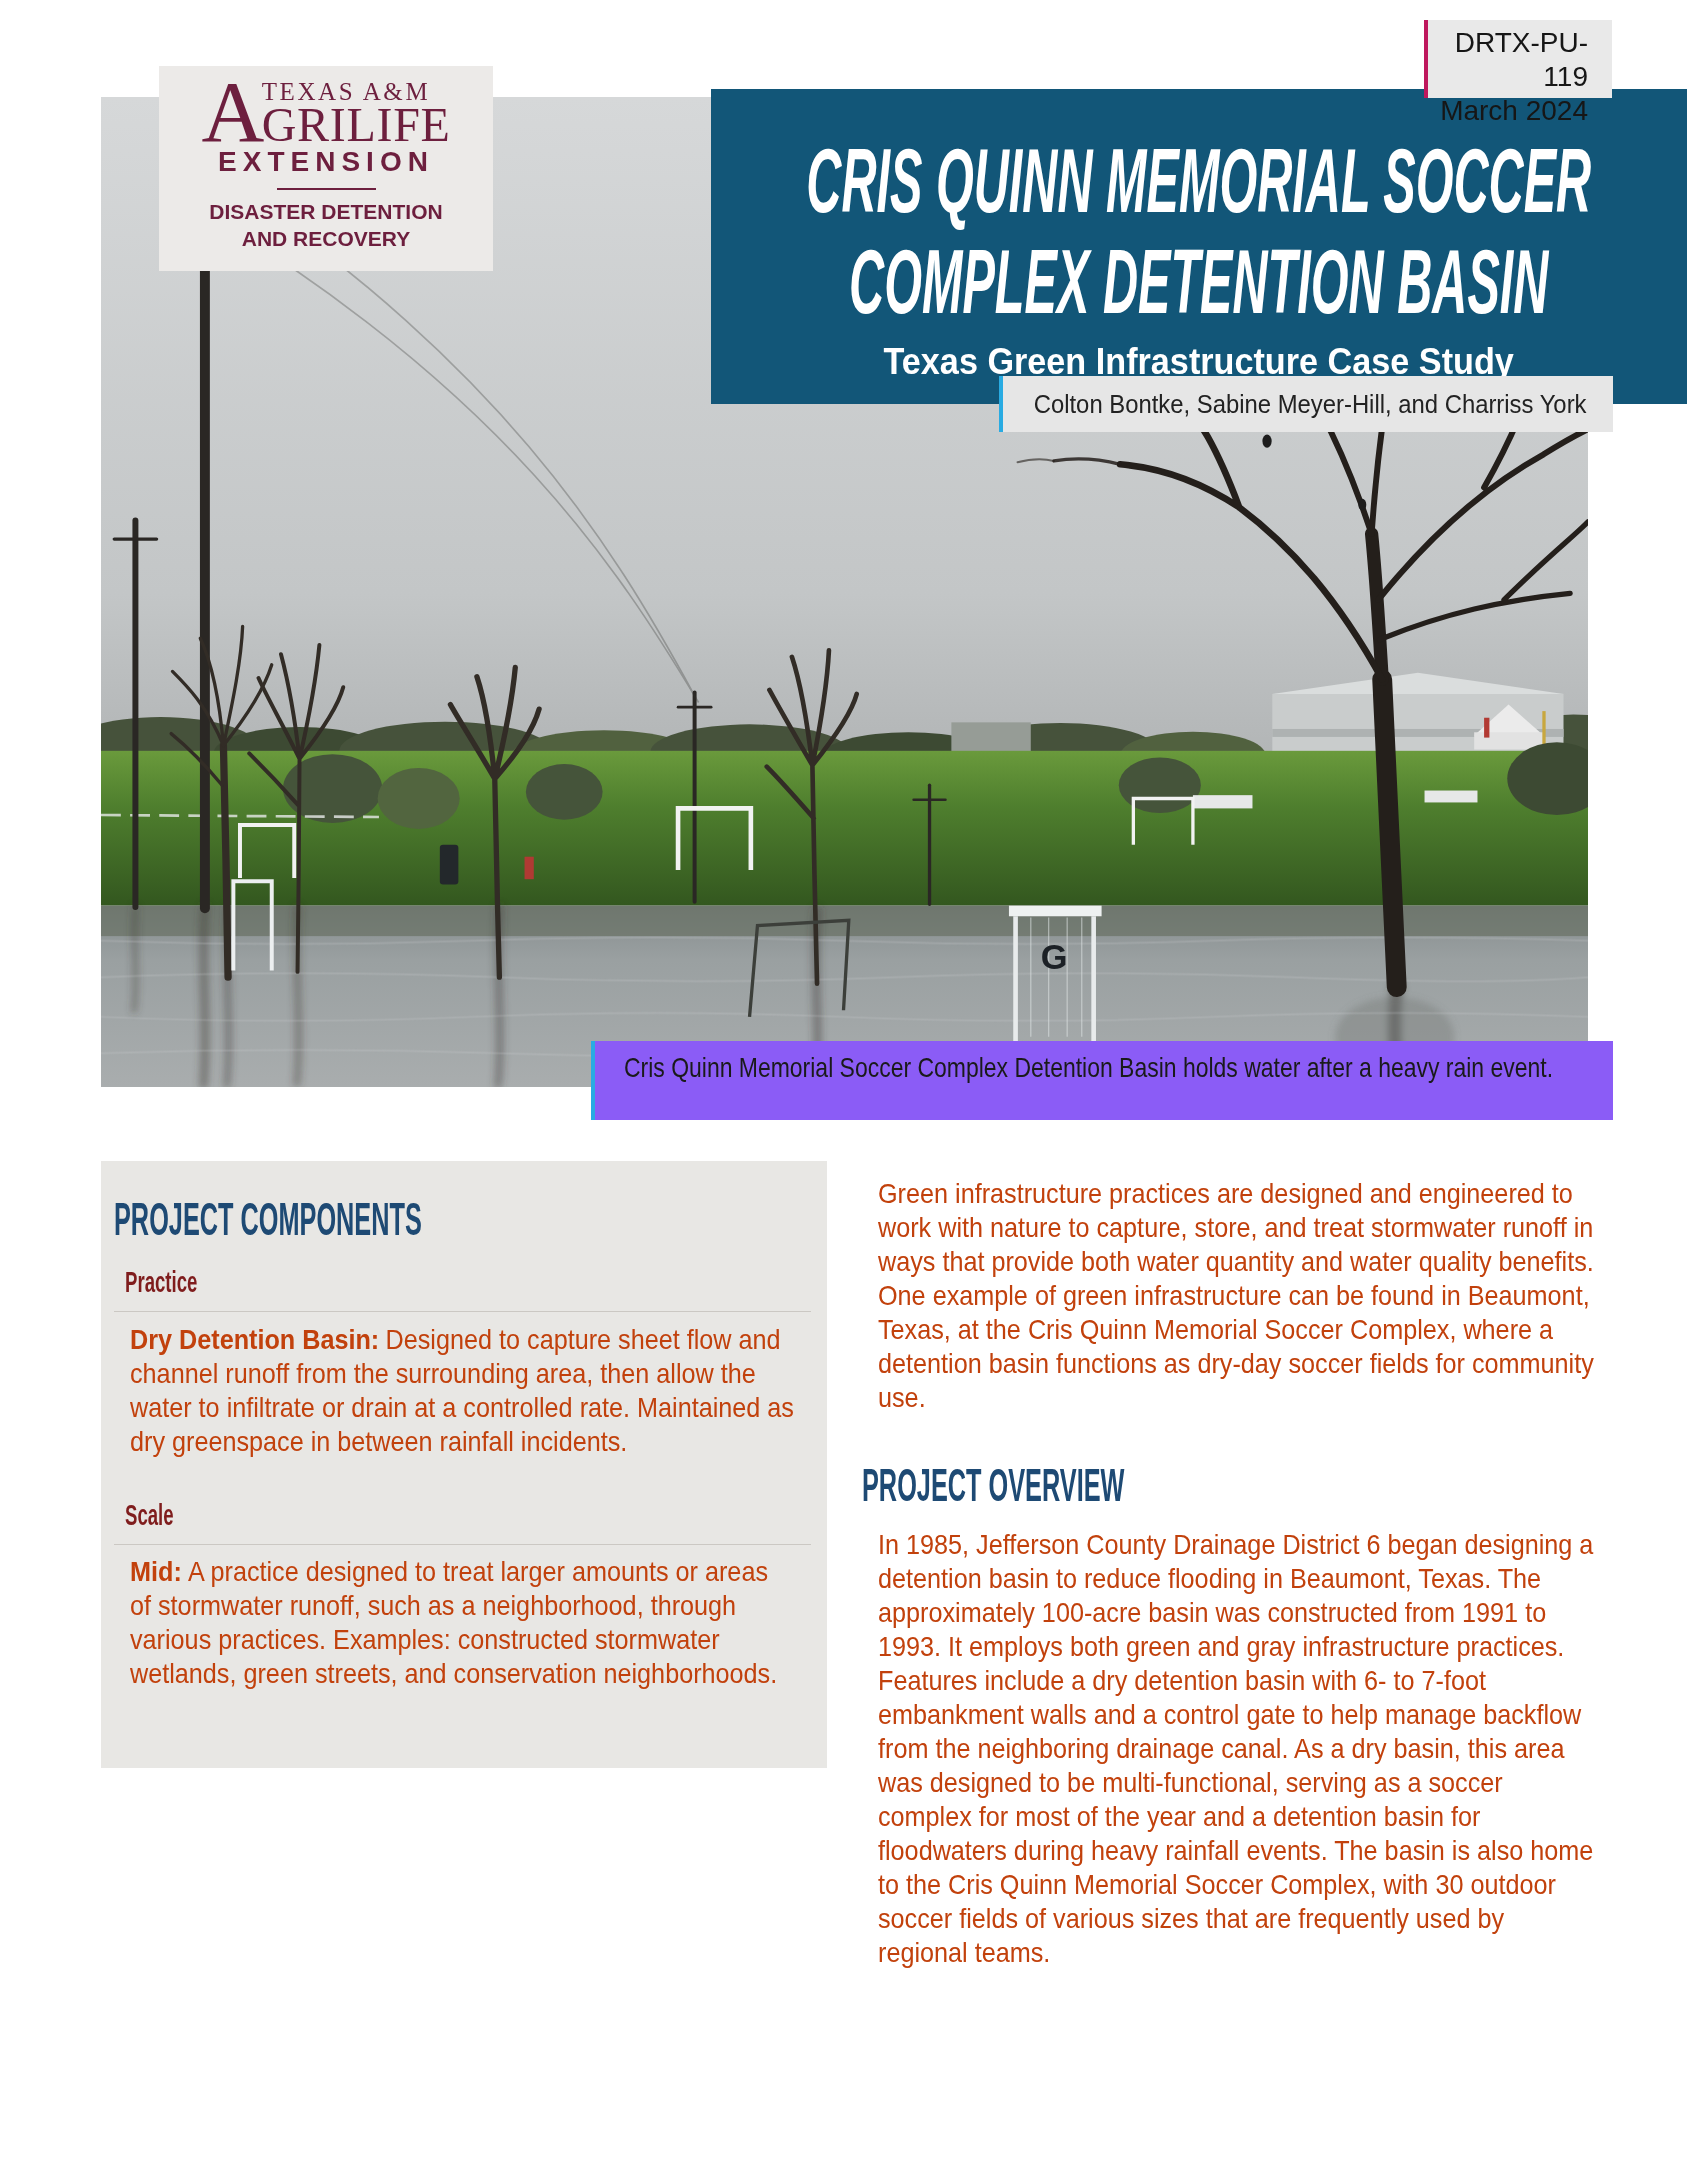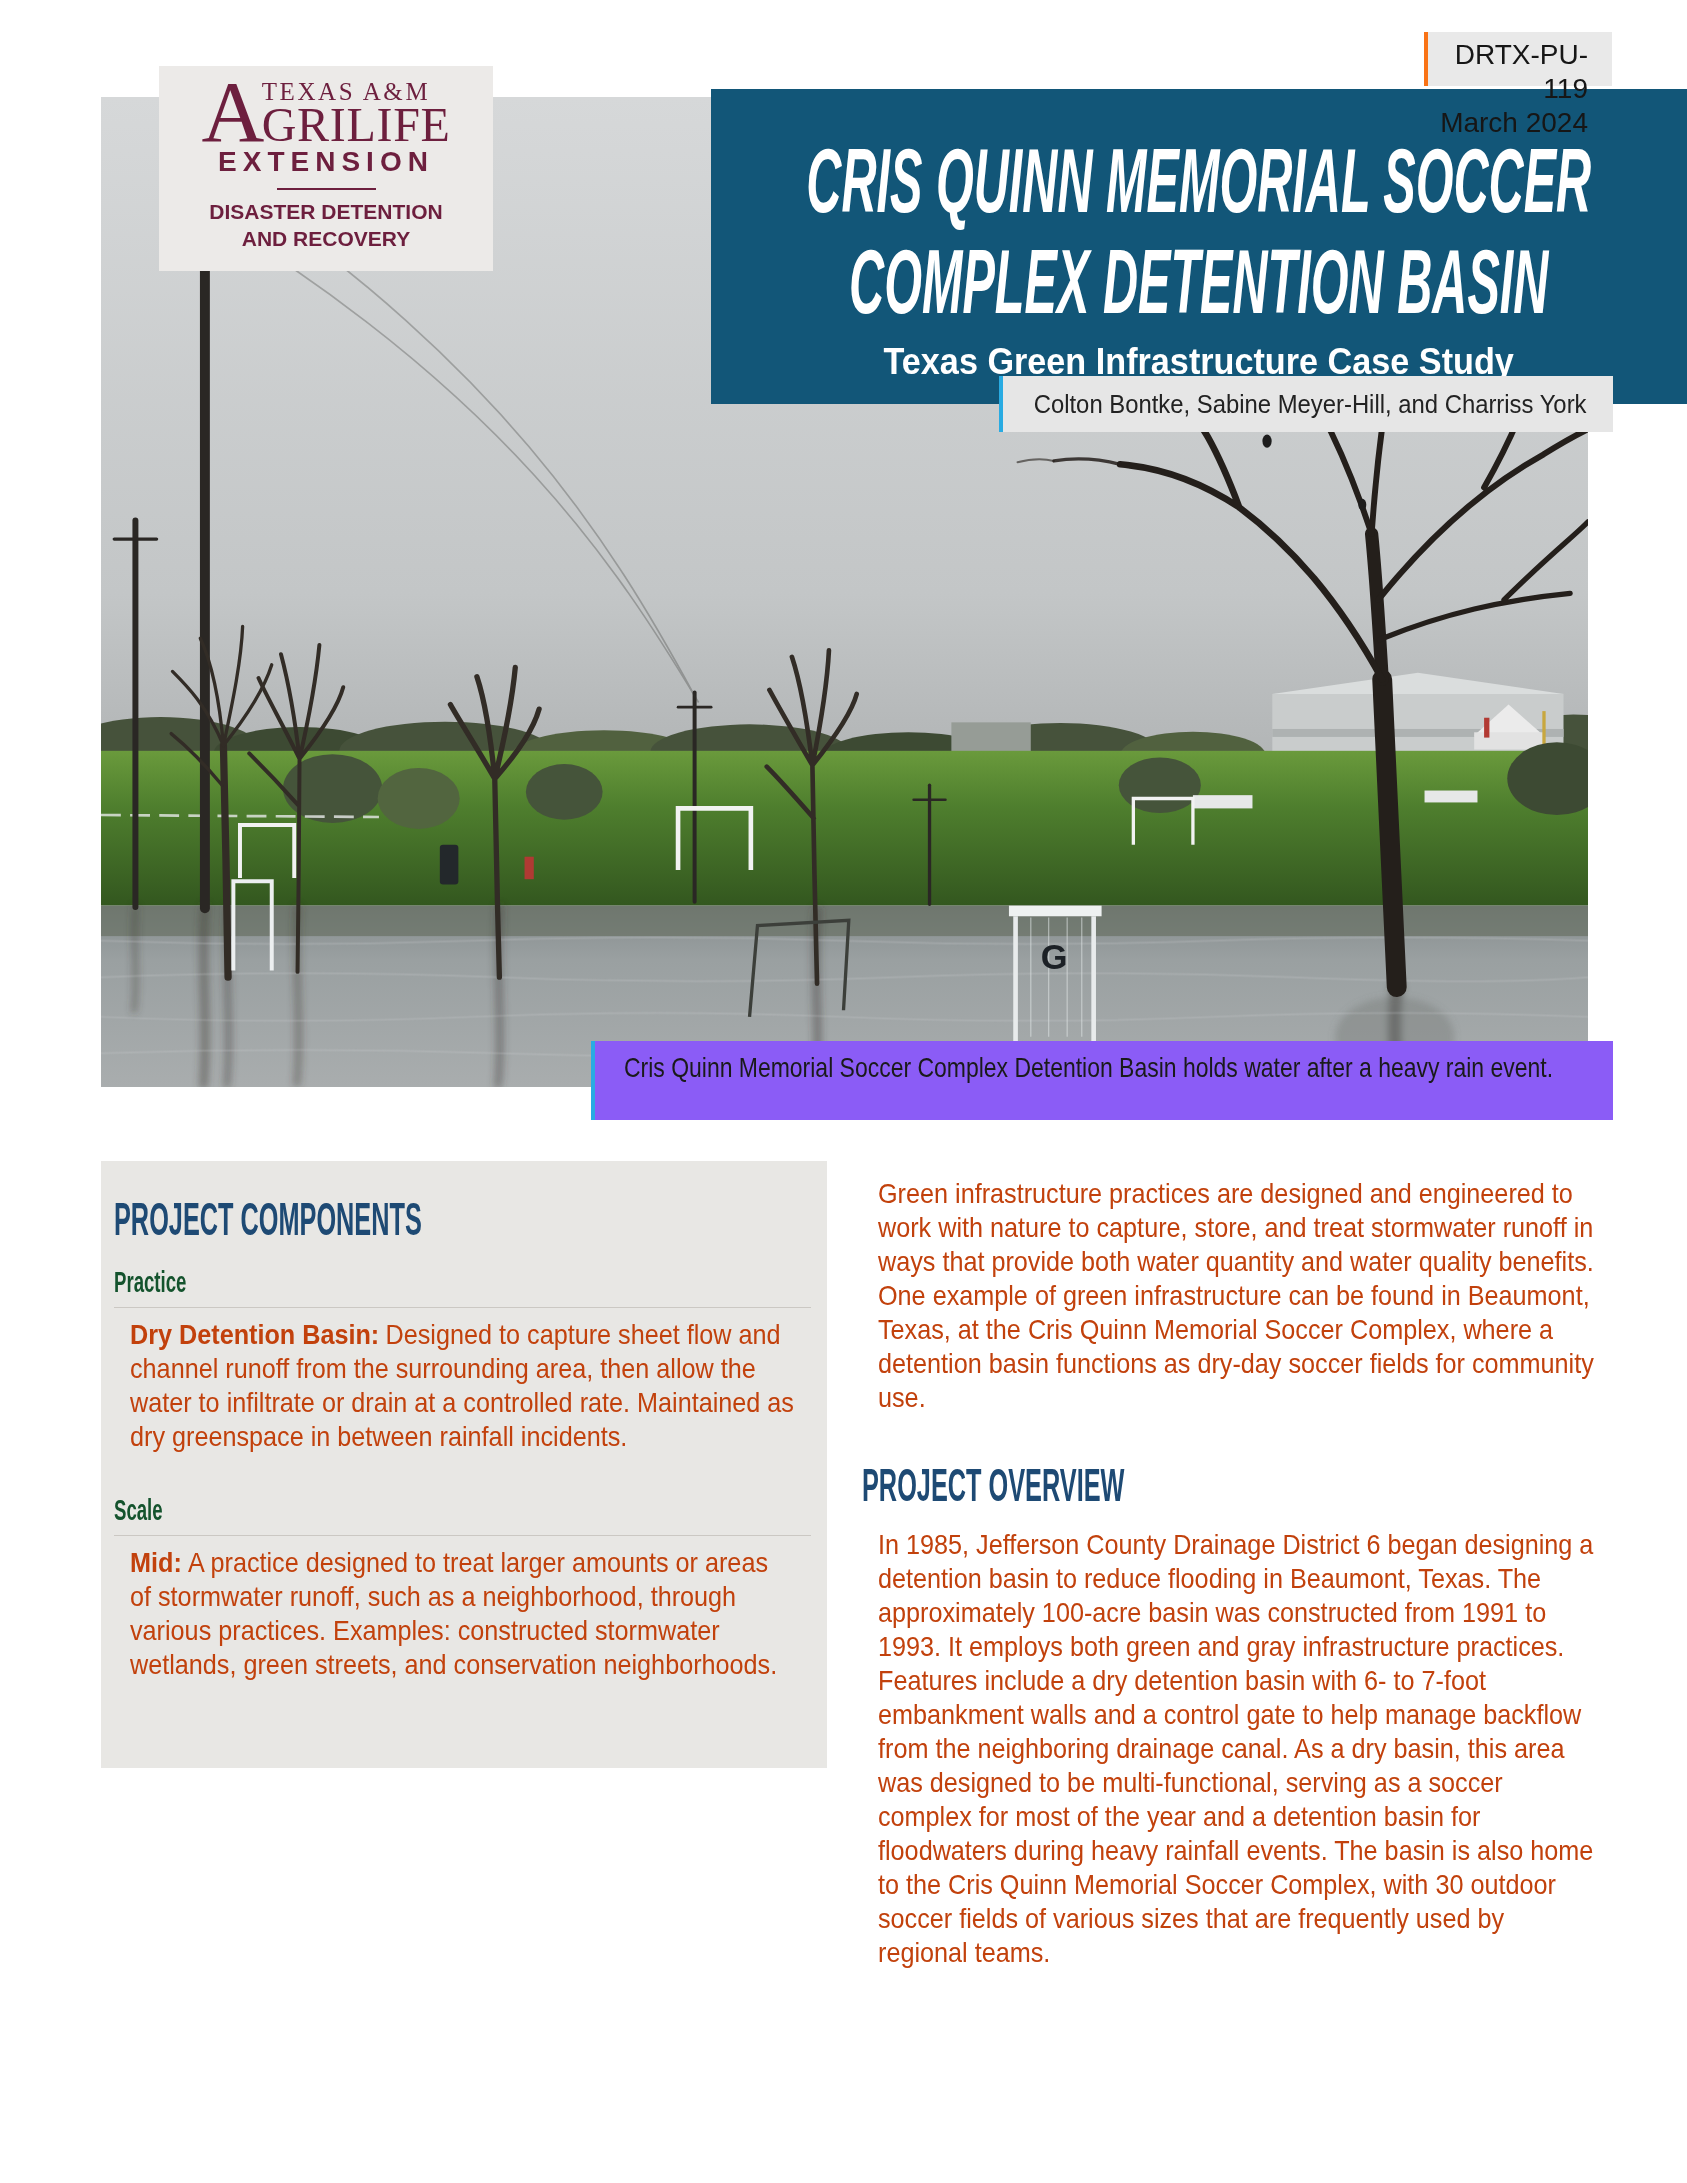--- a/index.html
+++ b/index.html
@@ -13,22 +13,22 @@
   .sq-c-sub{display:block;transform:scaleX(0.95);transform-origin:50% 0;width:105.26%;margin-left:-2.63%;text-align:center;}
   .sq-h{display:inline-block;transform:scaleX(0.55);transform-origin:0 0;white-space:nowrap;}
   .sq-h3{display:inline-block;transform:scaleX(0.62);transform-origin:0 0;white-space:nowrap;}
   .sq-body{display:block;transform:scaleX(0.9);transform-origin:0 0;width:111.12%;}
   .sq-cap{display:block;transform:scaleX(0.82);transform-origin:0 0;width:121.95%;}
   .sq-right{display:block;transform:scaleX(0.85);transform-origin:100% 0;width:117.65%;margin-left:-17.65%;text-align:right;}
   .sq-mid{display:inline-block;transform:scaleX(0.9);transform-origin:50% 50%;white-space:nowrap;}
 
   
   .pub-tag{
-    position:absolute;left:1424px;top:32px;width:188px;height:54px;
-    background:#e9e9e9;border-left:4px solid #f97316;z-index:6;
+    position:absolute;left:1424px;top:20px;width:188px;height:78px;
+    background:#e9e9e9;border-left:4px solid #be185d;z-index:6;
     text-align:right;padding:6px 24px 0 0;font-size:28px;line-height:34px;color:#161616;
   }
   
   .banner{
     position:absolute;left:711px;top:89px;width:976px;height:315px;
     background:#125678;z-index:3;color:#ffffff;
   }
   .banner-title{margin:42px 0 0 0;font-size:90px;line-height:101px;font-weight:700;font-style:italic;}
   .banner-sub{margin:8px 0 0 0;font-size:36px;line-height:41px;font-weight:700;}
   
@@ -59,21 +59,21 @@
     background:#8b5cf6;border-left:4px solid #29abe2;z-index:4;
     padding:10.6px 28px 0 29px;font-size:28px;line-height:32px;color:#1a1a1a;
   }
   .credit{font-style:italic;font-size:22px;line-height:26.5px;margin-top:2.6px;color:#222;}
   
   .sidebar{
     position:absolute;left:101px;top:1161px;width:726px;height:607px;
     background:#e8e7e4;padding:32px 16px 0 13.2px;z-index:2;
   }
   .h-blue{color:#1e4a74;font-weight:700;font-size:46px;line-height:53px;margin:0;}
-  .h-maroon{color:#14532d;font-weight:700;font-size:30px;line-height:37px;margin:0;}
+  .h-maroon{color:#7f1d1d;font-weight:700;font-size:30px;line-height:37px;margin:11px;}
   .sidebar hr{border:none;border-top:1.3px solid #cbc8c3;margin:6.6px 0 0 0;}
   .body-text{font-size:28px;line-height:34px;color:#c2410c;margin:16px;}
   .lead{margin-right:0.25em;}
   .sb-h3-1{margin-top:17px;}
   .sb-h3-2{margin-top:37px;}
   .sb-p{margin-top:10.6px;}
   
   .maincol{position:absolute;left:862px;top:1161px;width:754px;z-index:2;}
   .main-h{margin-top:44px;}
   .main-p{margin-top:16px;}

